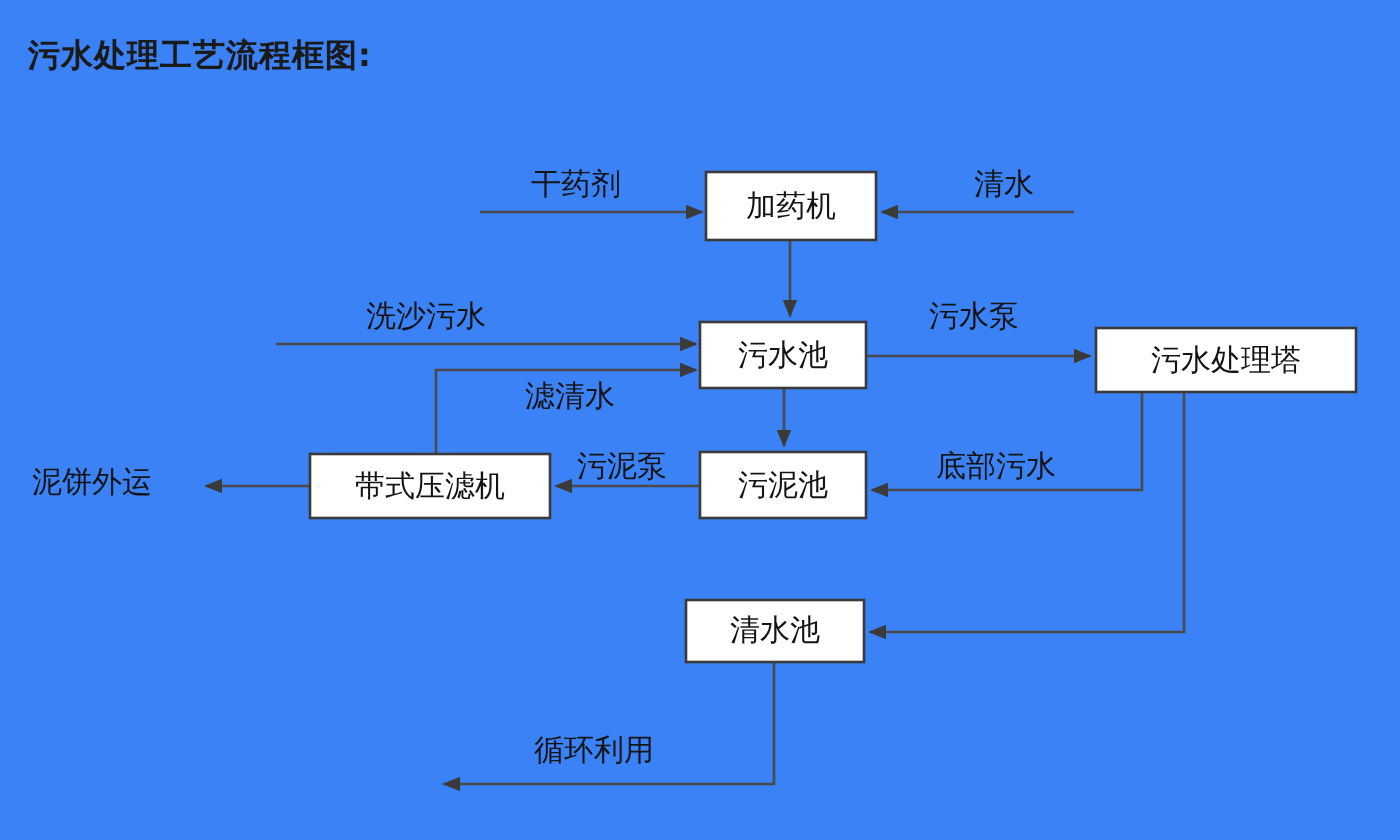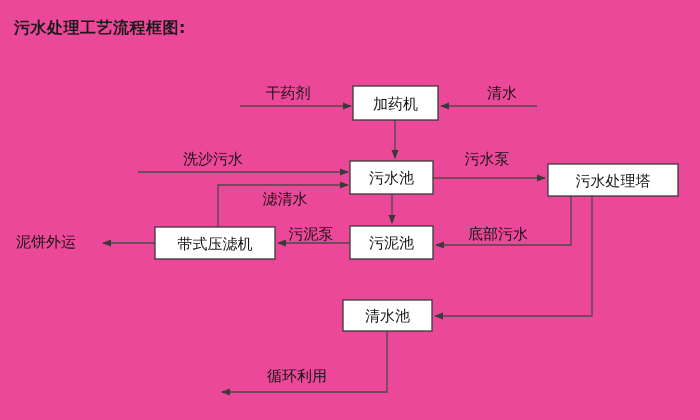--- a/index.html
+++ b/index.html
@@ -4,21 +4,21 @@
 <style>
   html, body {
     margin: 0;
     padding: 0;
     background: #ffffff;
   }
   #page {
     position: relative;
     width: 700px;
     height: 420px;
-    background: #ec4899;
+    background: #3b82f6;
     overflow: hidden;
     font-family: "DejaVu Sans", "Liberation Sans", sans-serif;
   }
   #title {
     position: absolute;
     left: 14px;
     top: 18px;
     font-size: 16px;
     font-weight: bold;
     color: #1a1a1a;

